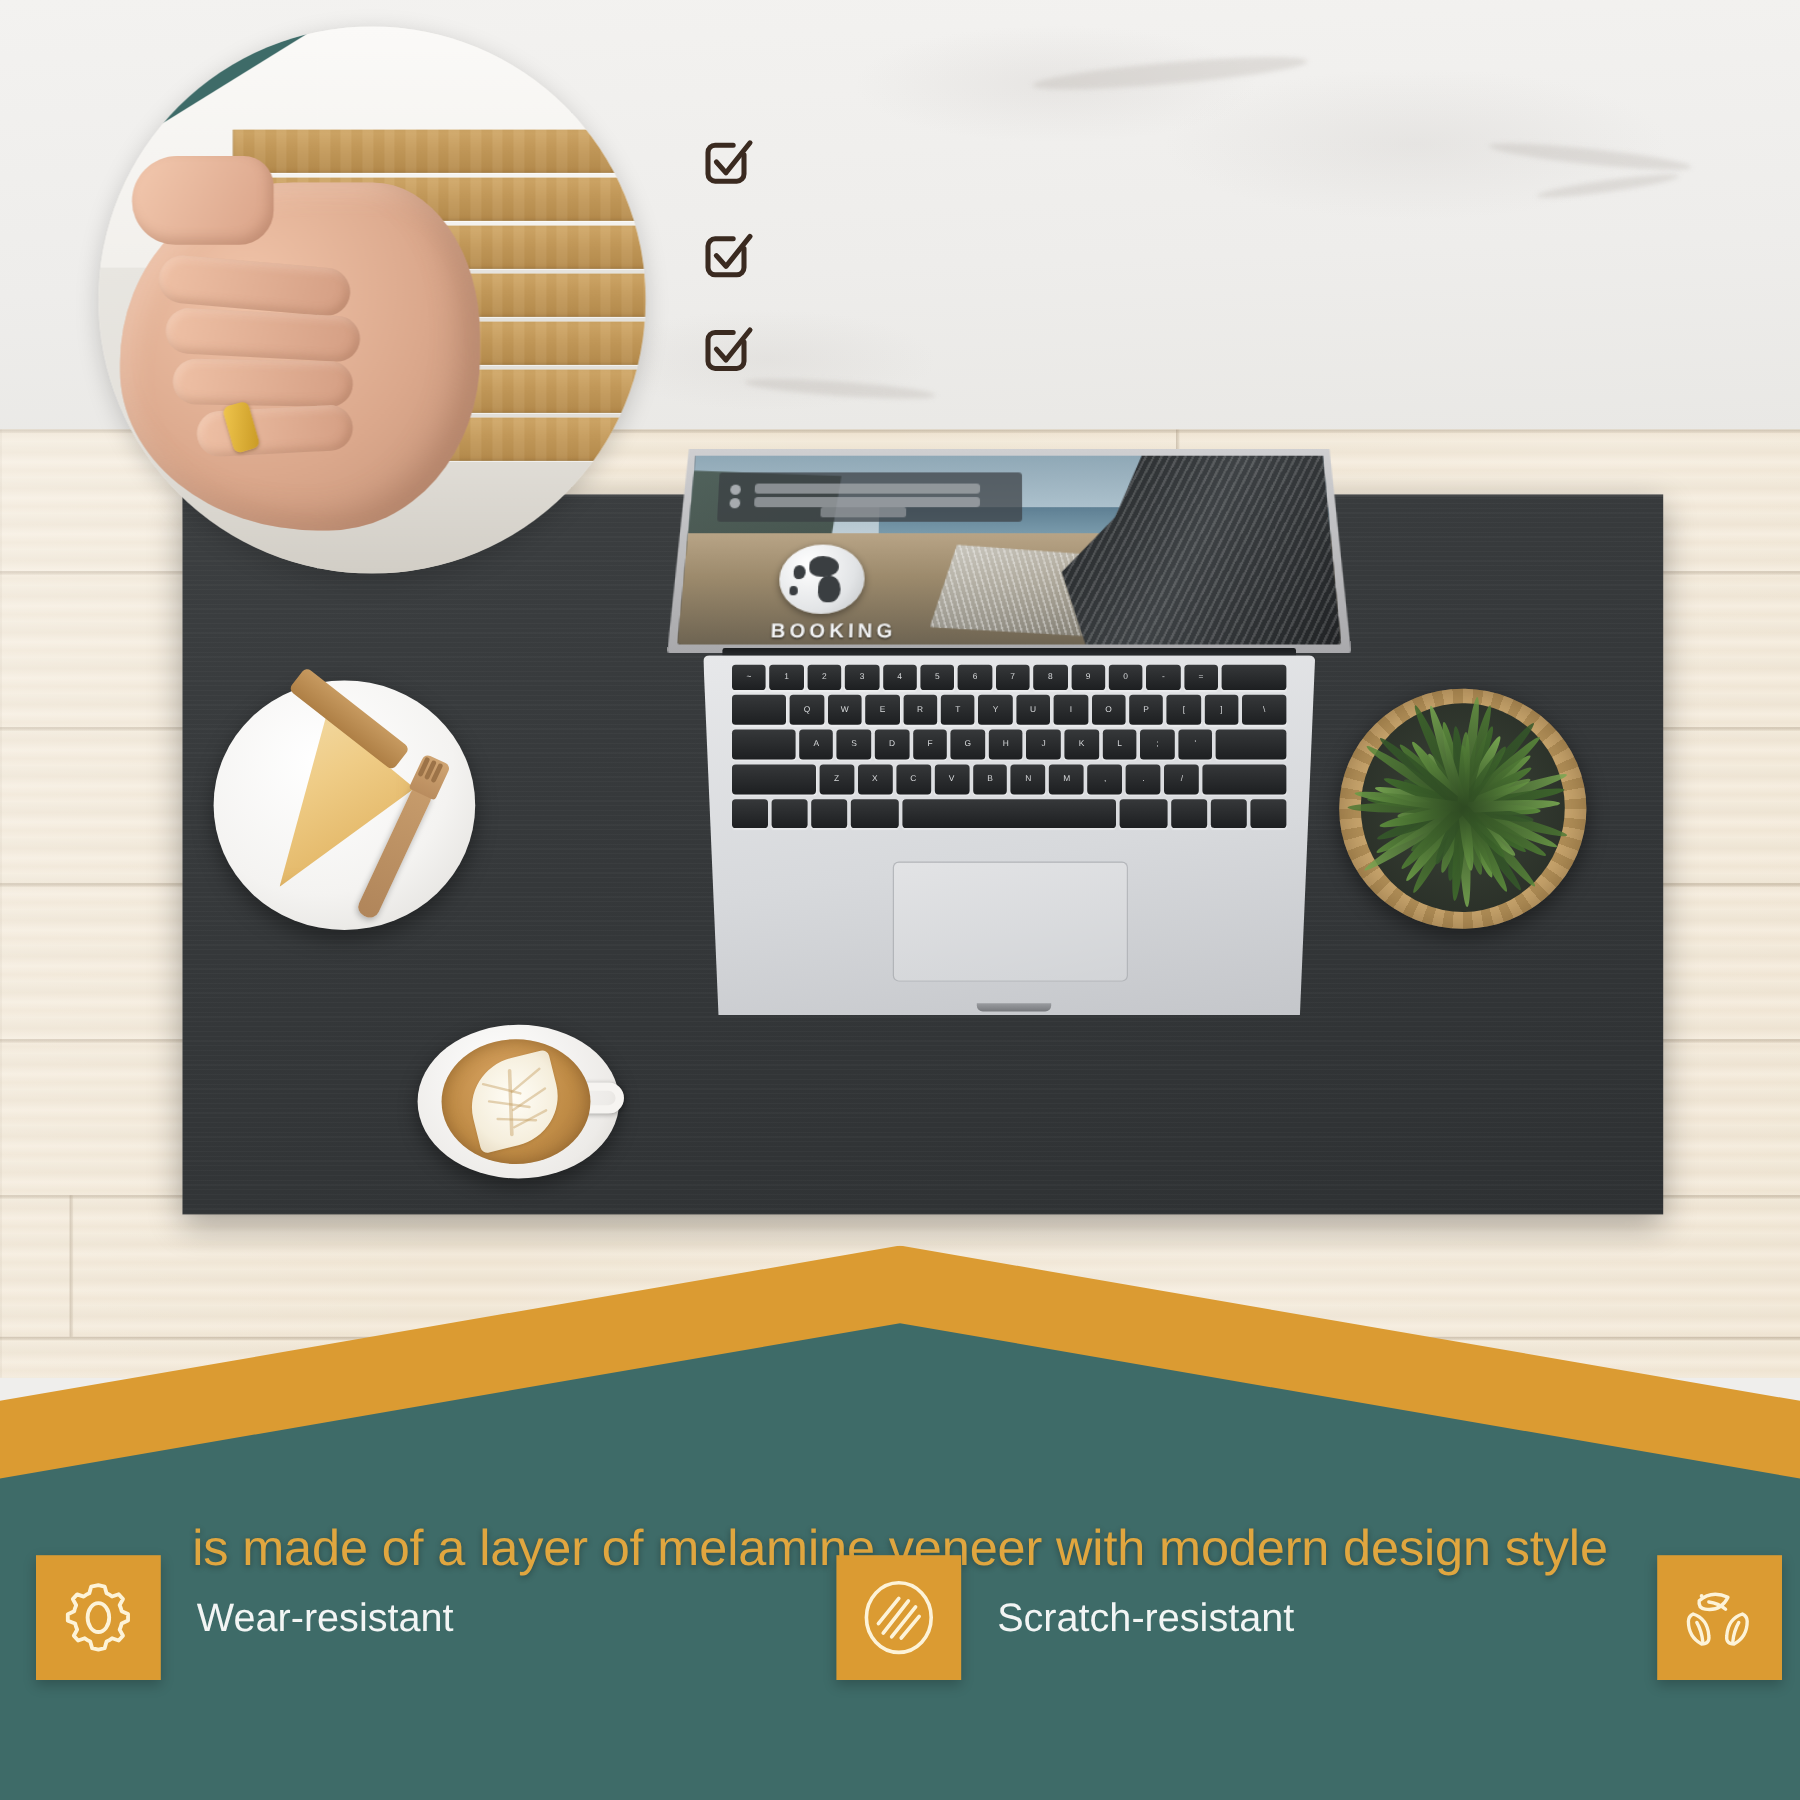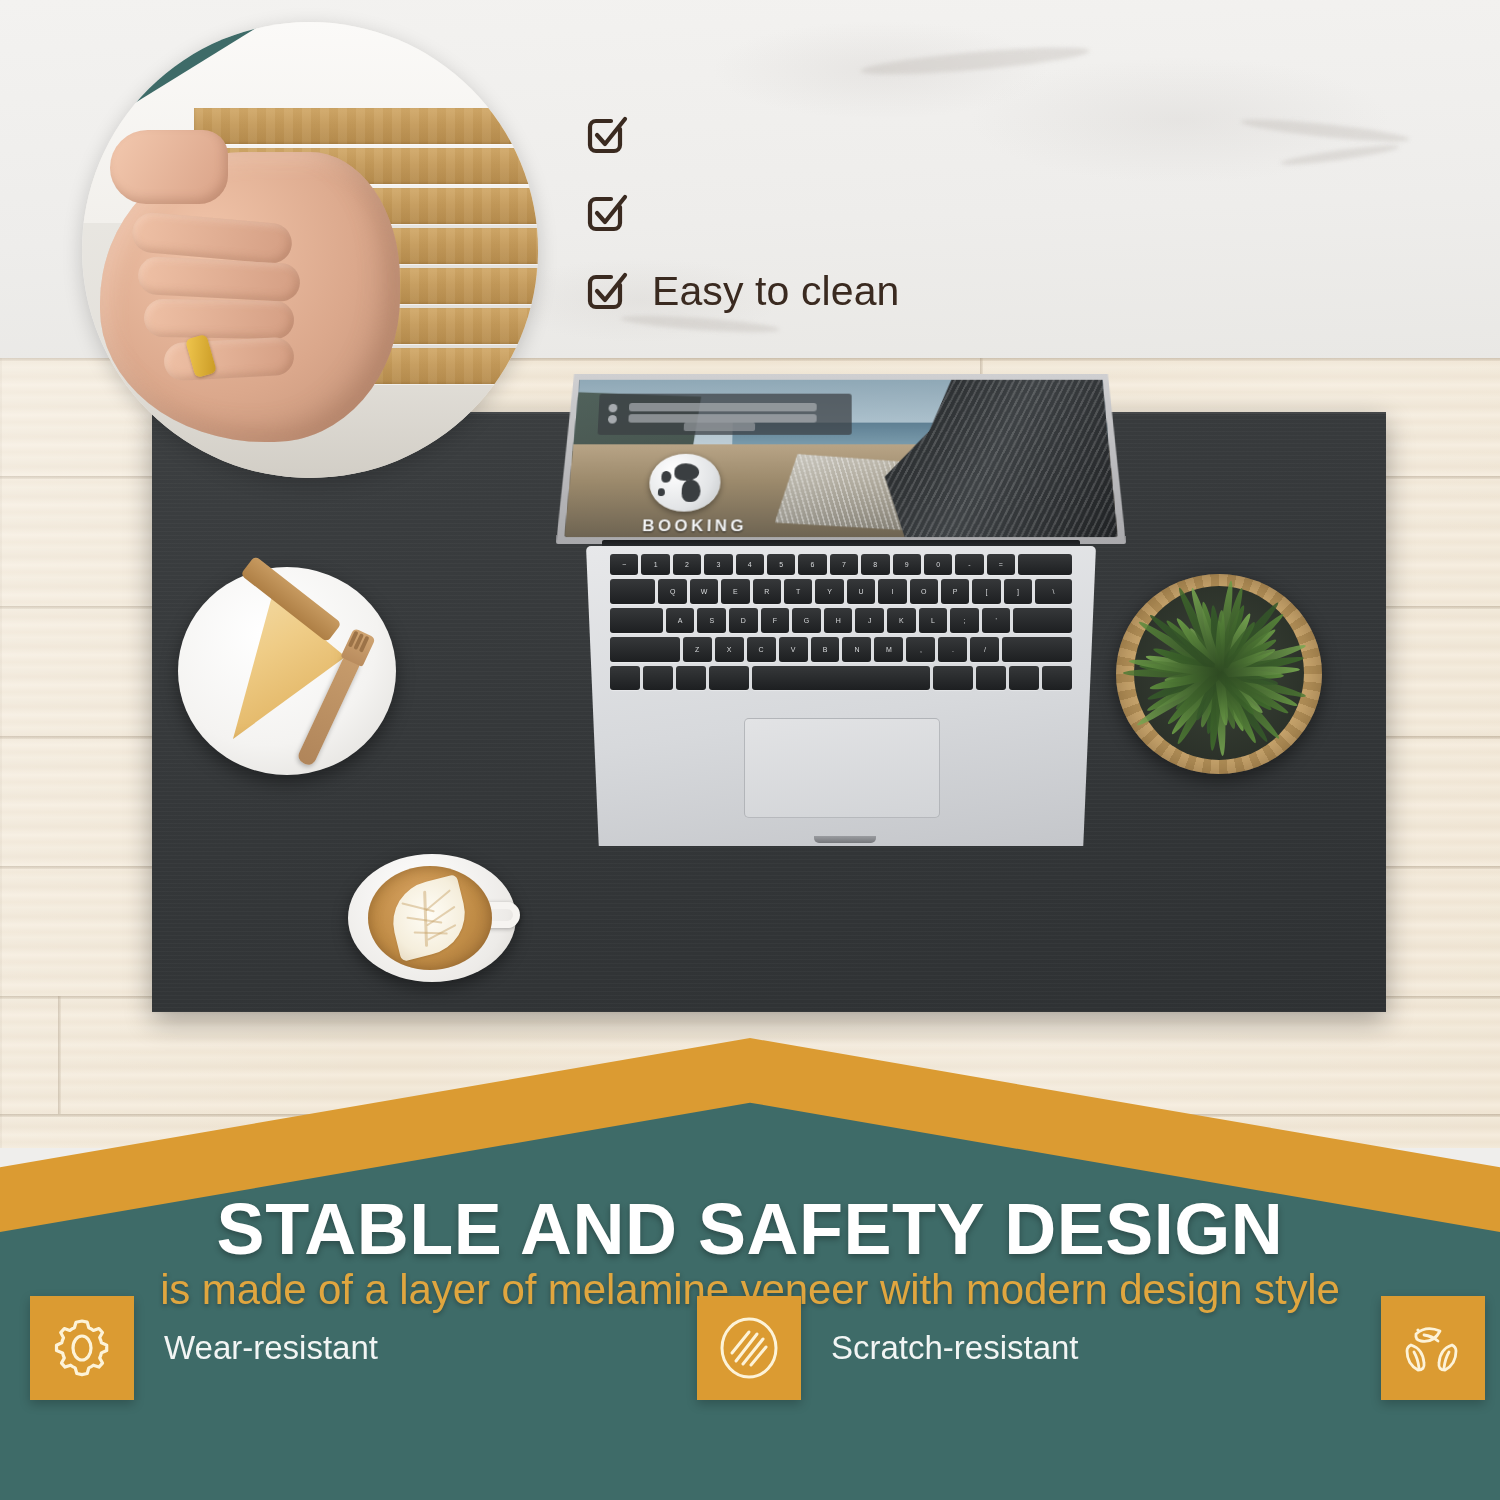--- a/index.html
+++ b/index.html
@@ -635,28 +635,26 @@
         </svg>
       </span>
     </div>
     <div class="bullet">
       <span class="cb">
         <svg width="44" height="44" viewBox="0 0 44 44">
           <path d="M36 16 V32 a6 6 0 0 1-6 6 H12 a6 6 0 0 1-6-6 V14 a6 6 0 0 1 6-6 H27" fill="none" stroke="#3A2A20" stroke-width="4.2" stroke-linecap="round"></path>
           <path d="M13 22 L21 31 L41 6" fill="none" stroke="#3A2A20" stroke-width="4.2" stroke-linecap="round" stroke-linejoin="round"></path>
         </svg>
       </span>
-      <span class="bullet-txt">Easy to clean</span>
     </div>
   </div>
 
   <div class="banner-orange"></div>
   <div class="banner-teal"></div>
 
-  <div class="headline">STABLE AND SAFETY DESIGN</div>
   <div class="subline">is made of a layer of melamine veneer with modern design style</div>
 
   <div class="features">
 
     <div class="feat">
       <div class="feat-ic">
         <svg width="66" height="66" viewBox="0 0 66 66">
           <path d="M33 6 l5.2 1.1 1.6 5.6 a21.5 21.5 0 0 1 4.6 2.7 l5.5-1.9 3.6 4 -2.8 5.1
                    a21.5 21.5 0 0 1 1.7 5.1 l5.3 2.4 0 5.4 -5.3 2.4 a21.5 21.5 0 0 1-1.7 5.1
                    l2.8 5.1 -3.6 4 -5.5-1.9 a21.5 21.5 0 0 1-4.6 2.7 l-1.6 5.6 -5.2 1.1

